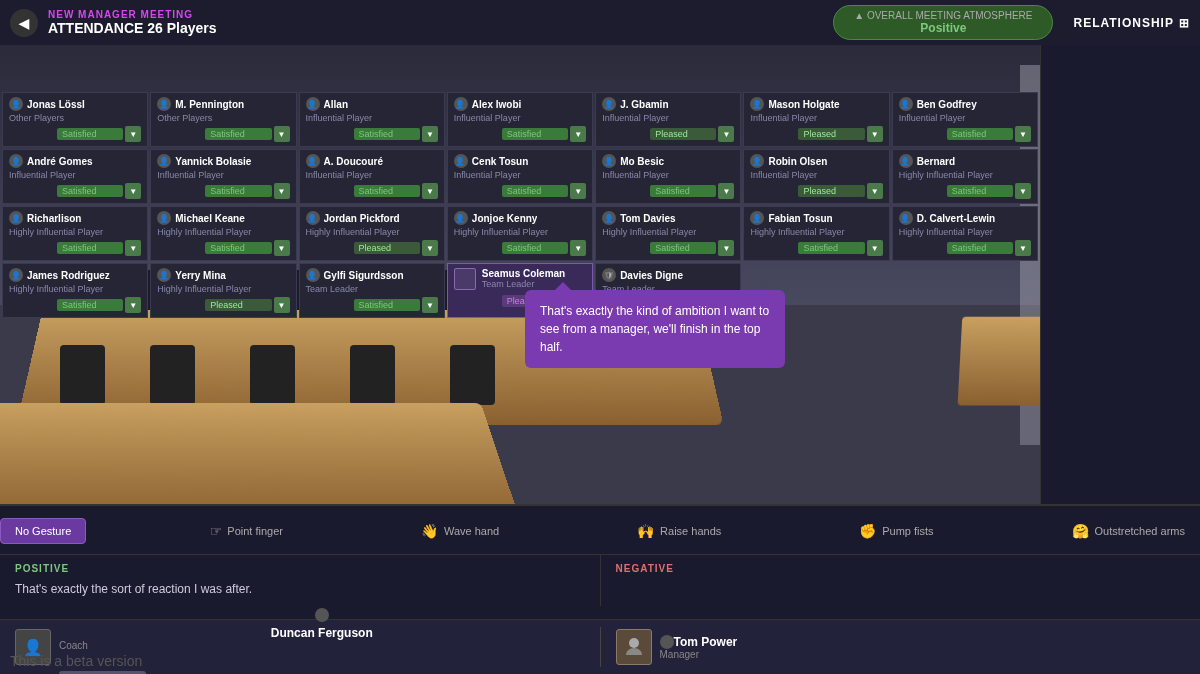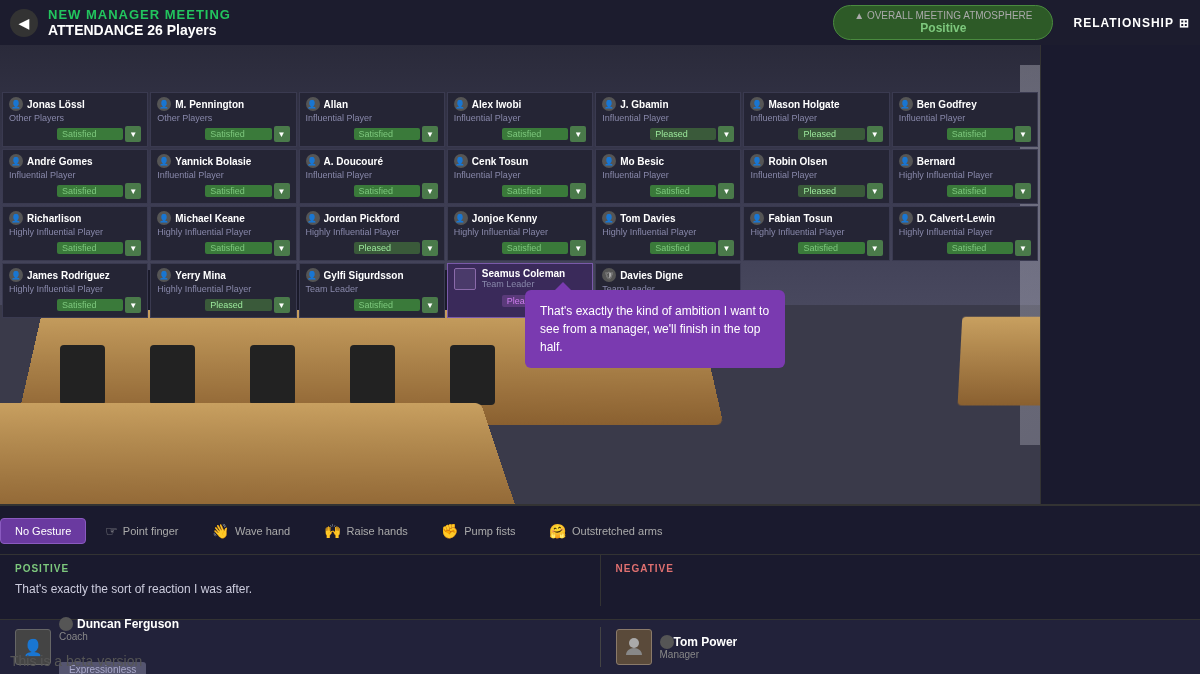--- a/index.html
+++ b/index.html
@@ -27,22 +27,22 @@
       width: 28px; height: 28px;
       background: #333;
       border-radius: 50%;
       display: flex; align-items: center; justify-content: center;
       color: white; font-size: 14px;
       cursor: pointer;
       margin-right: 10px;
     }
     #meeting-title-area { flex: 1; }
     #meeting-title {
-      color: #22c55e;
-      font-size: 13px;
+      color: #d946ef;
+      font-size: 10px;
       font-weight: bold;
       letter-spacing: 1px;
       text-transform: uppercase;
     }
     #attendance {
       color: #aaa;
       font-size: 14px;
     }
     #attendance span { color: white; font-weight: bold; }
 
@@ -253,21 +253,21 @@
       height: 170px;
       background: #1a1a2e;
       border-top: 2px solid #333;
       z-index: 10;
     }
 
     
     #gesture-bar {
       display: flex;
       align-items: center;
-      justify-content: flex-start;
+      justify-content: space-between;
       gap: 4px;
       padding: 10px 0 8px;
       border-bottom: 1px solid #333;
     }
     .gesture-btn {
       display: flex;
       align-items: center;
       gap: 5px;
       padding: 6px 14px;
       border-radius: 4px;
@@ -788,21 +788,21 @@
     </div>
     <div class="response-col">
       <div class="response-label negative">NEGATIVE</div>
     </div>
   </div>
 
   <div id="speaker-area">
     <div class="speaker-card">
       <div class="speaker-avatar">👤</div>
       <div class="speaker-info">
-        <div style="display:flex;align-items:center;gap:4px;">
+        <div style="display:flex;align-items:center;gap:4px;flex-direction:column;">
           <span class="speaker-icon"></span>
           <span class="speaker-name">Duncan Ferguson</span>
         </div>
         <div class="speaker-role-label">Coach</div>
         <div class="speaker-status">Expressionless</div>
       </div>
     </div>
     <div class="speaker-divider"></div>
     <div class="speaker-card">
       <div class="speaker-avatar" style="background:#5a4a3a;border-color:#8a7a6a;">

